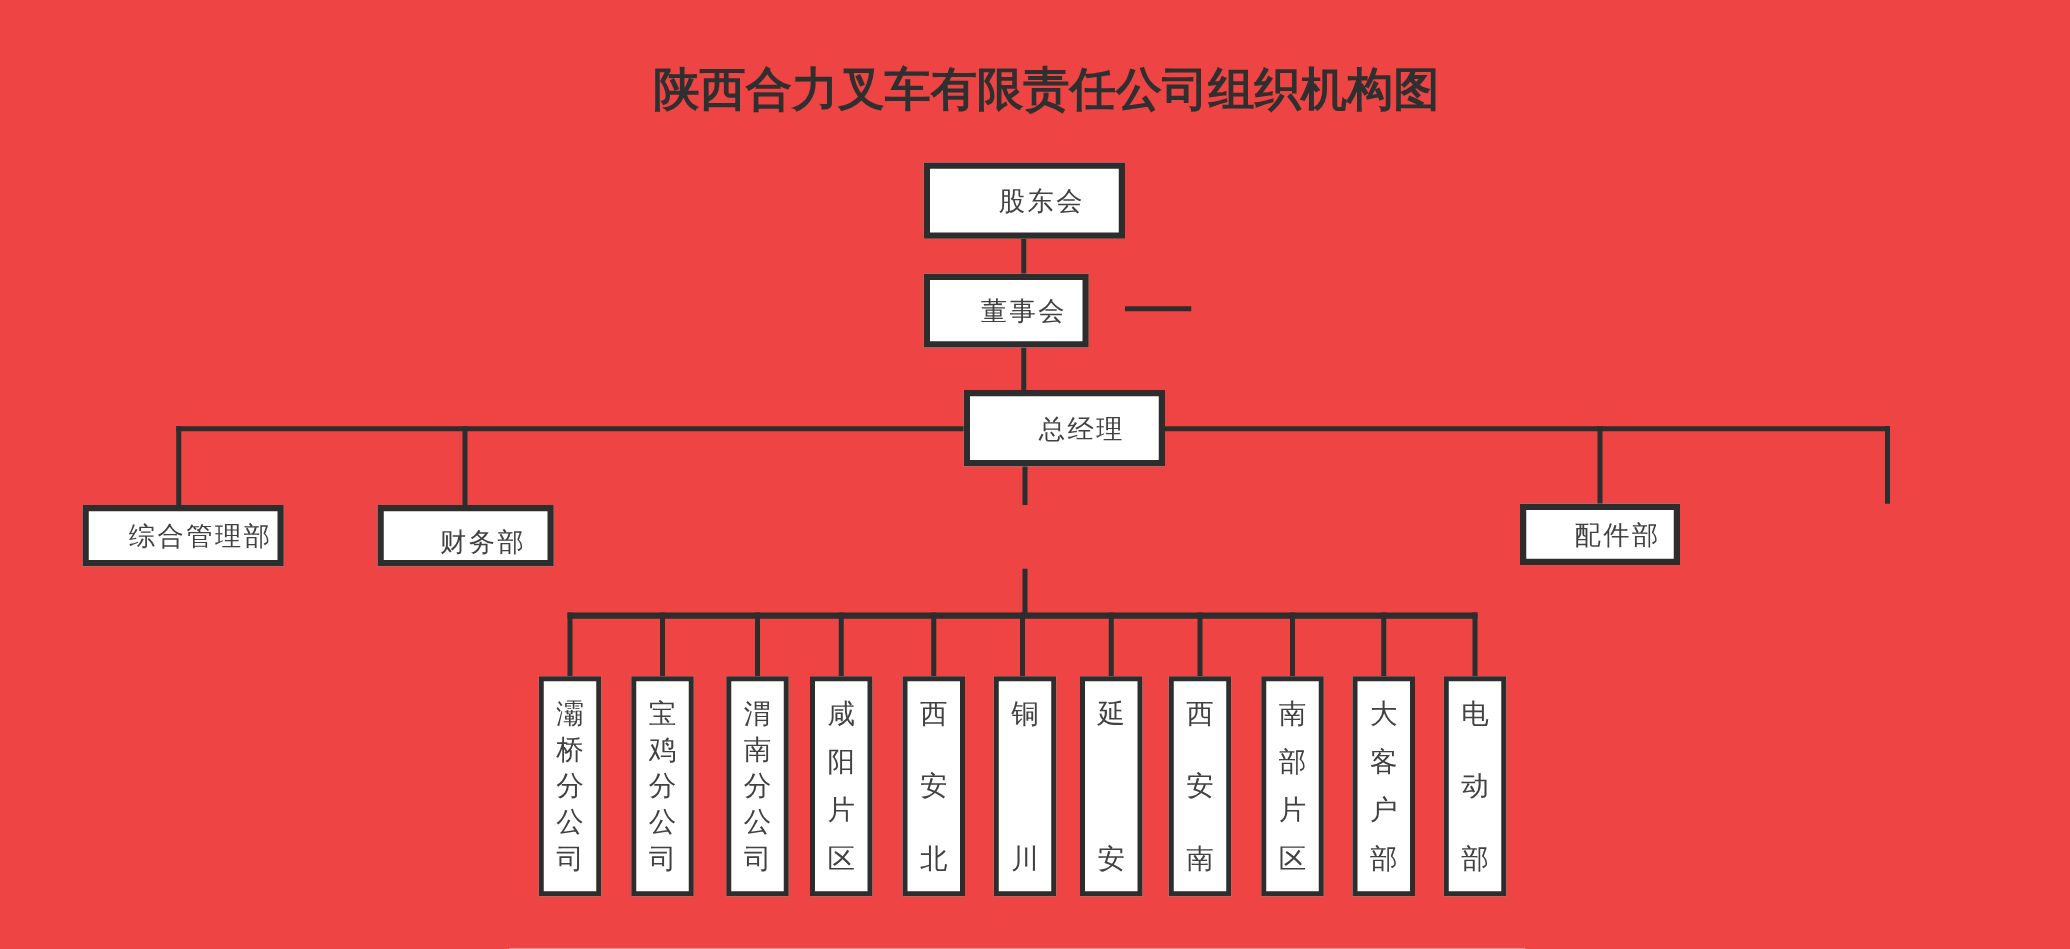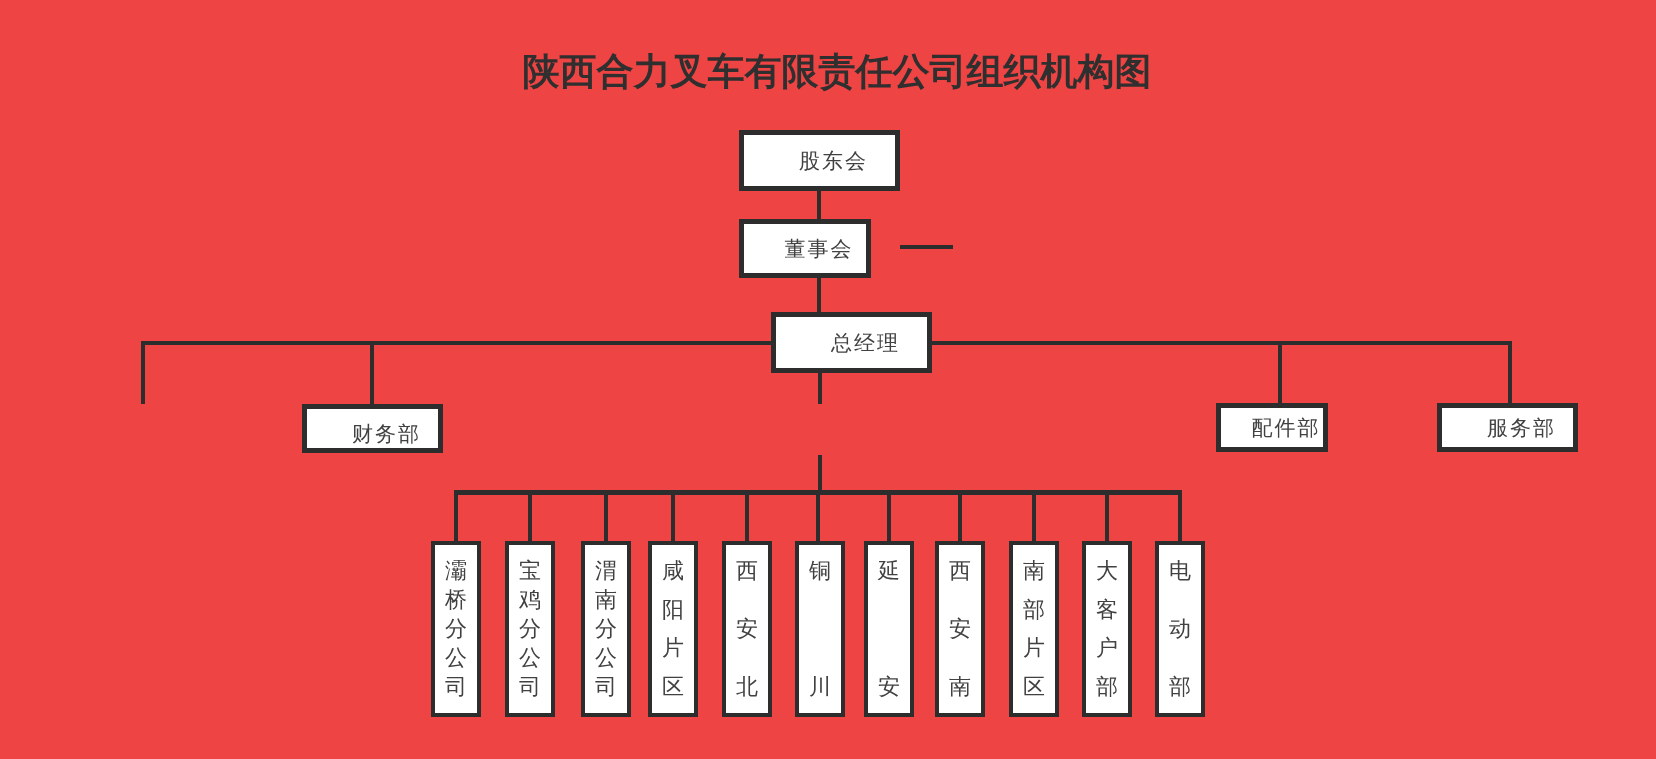--- a/index.html
+++ b/index.html
@@ -97,28 +97,28 @@
   <div class="node" style="left:739px; top:130px; width:161px; height:61px;">
     <span>股东会</span>
   </div>
   <div class="node" style="left:739px; top:219px; width:132px; height:59px;">
     <span>董事会</span>
   </div>
   <div class="node" style="left:739px; top:312px; width:161px; height:61px;margin-left:32px;">
     <span>总经理</span>
   </div>
 
+  <div class="node" style="left:66px; top:404px; width:161px; height:49px;">
+    <span>综合管理部</span>
+  </div>
   <div class="node" style="left:302px; top:404px; width:141px; height:49px;align-items:flex-end;">
     <span>财务部</span>
   </div>
-  <div class="node" style="left:1216px; top:403px; width:112px; height:49px;">
+  <div class="node" style="left:1216px; top:403px; width:128px; height:49px;">
     <span>配件部</span>
-  </div>
-  <div class="node" style="left:1437px; top:403px; width:141px; height:49px;">
-    <span>服务部</span>
   </div>
 
   <div class="vnode vtext" style="left:431px;">
       <span class="vchar">灞</span>
       <span class="vchar">桥</span>
       <span class="vchar">分</span>
       <span class="vchar">公</span>
       <span class="vchar">司</span>
     </div>
   <div class="vnode vtext" style="left:505px;">

